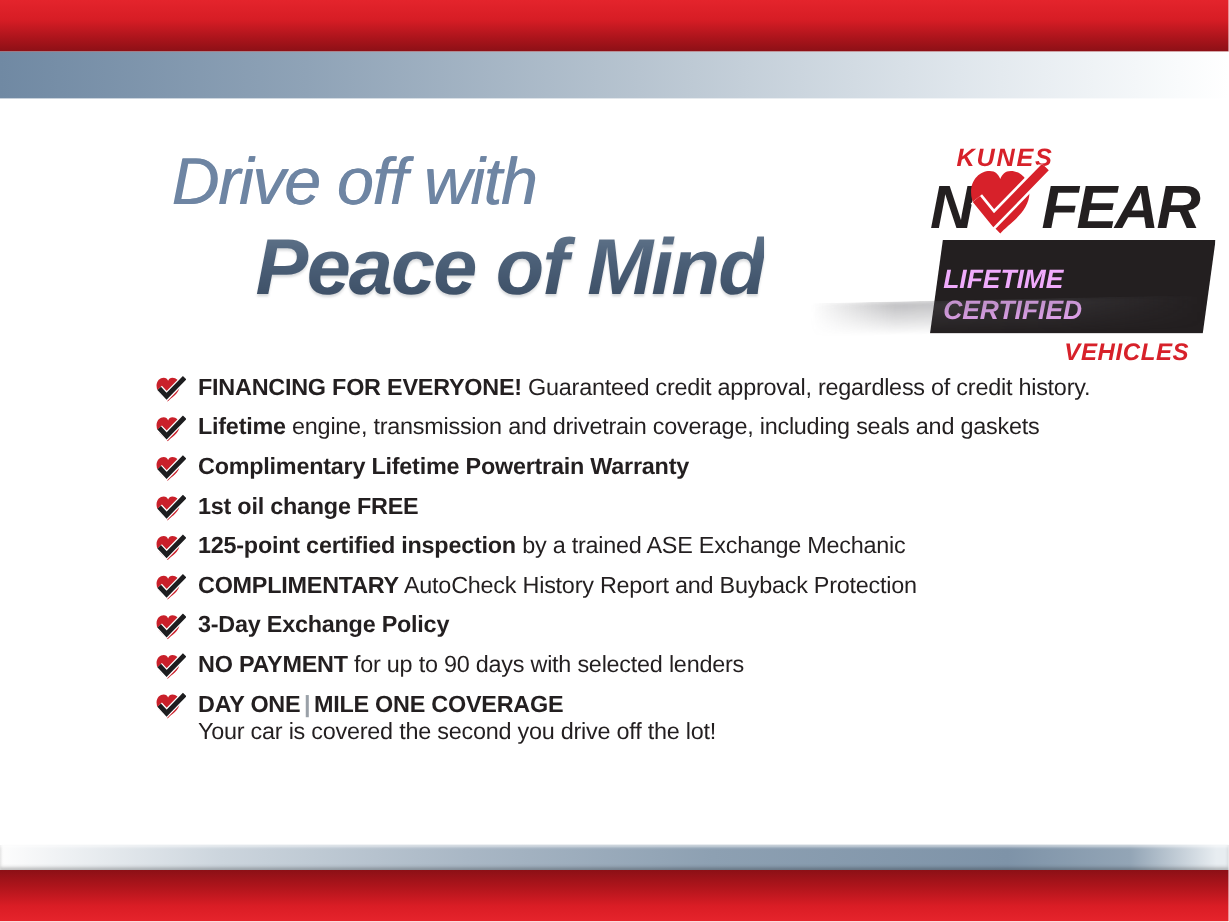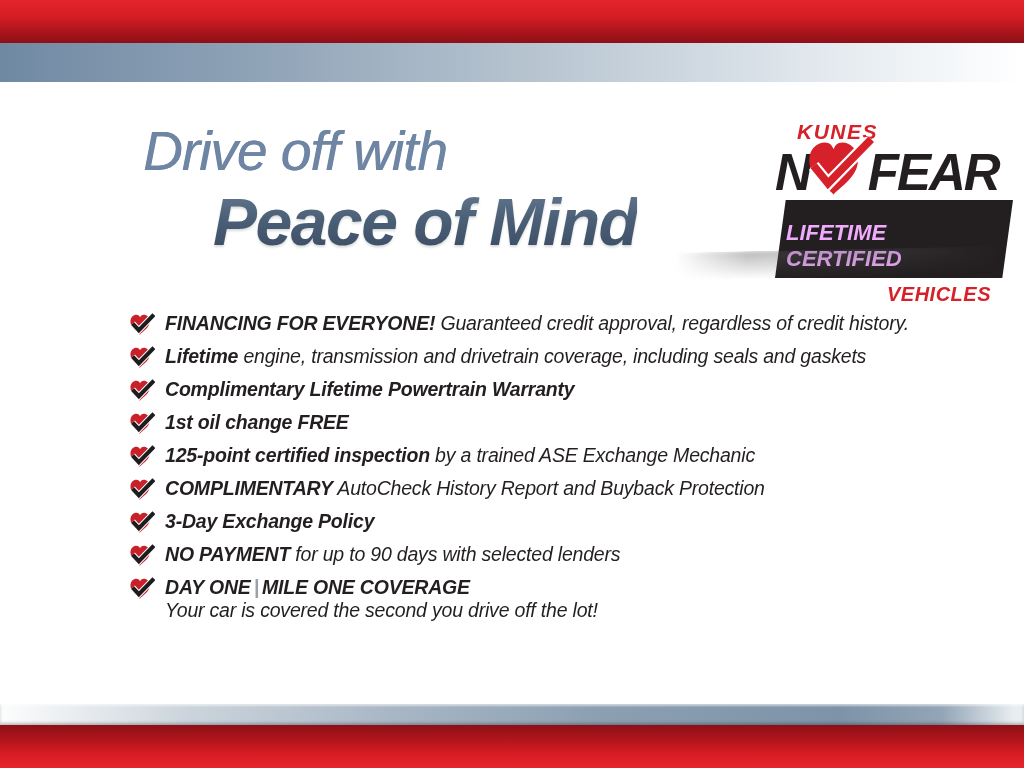--- a/index.html
+++ b/index.html
@@ -42,21 +42,21 @@
     font-size:22px;letter-spacing:0;text-align:left;padding:20px 11px 6px 11px;
     clip-path:polygon(4.5% 0%,100% 0%,95.5% 100%,0% 100%);}
   .logo .vehicles{margin-top:5px;text-align:right;padding-right:24px;color:#d7212a;
     font-weight:bold;font-size:20px;letter-spacing:.5px;}
 
   .heart-fill{fill:#d7212a;}
   .chk-white{fill:none;stroke:#ffffff;stroke-width:11;}
   .chk-red{fill:none;stroke:#d7212a;stroke-width:7;}
 
   
-  .benefits{position:absolute;left:128px;top:312px;width:830px;color:#231f20;font-style:italic;}
+  .benefits{position:absolute;left:128px;top:312px;width:830px;color:#231f20;}
   .bullet-row{display:flex;align-items:flex-start;margin-bottom:9px;}
   .bullet-icon{width:27px;height:23px;flex-shrink:0;margin-top:1px;margin-right:10px;}
   .bullet-icon .heart{fill:#c9202a;}
   .bullet-icon .chk-under{fill:none;stroke:#ffffff;stroke-width:7;}
   .bullet-icon .chk{fill:none;stroke:#1d1d1f;stroke-width:4.6;}
   .seg-wrap{font-size:19.5px;line-height:23px;letter-spacing:-.2px;}
   .seg.bold{font-weight:bold;}
   .seg.regular{font-weight:normal;}
   .seg.pipe{font-weight:bold;color:#9aa1a8;padding:0 3px;}
   .line2{font-size:19.5px;line-height:23px;letter-spacing:-.2px;font-weight:normal;}

